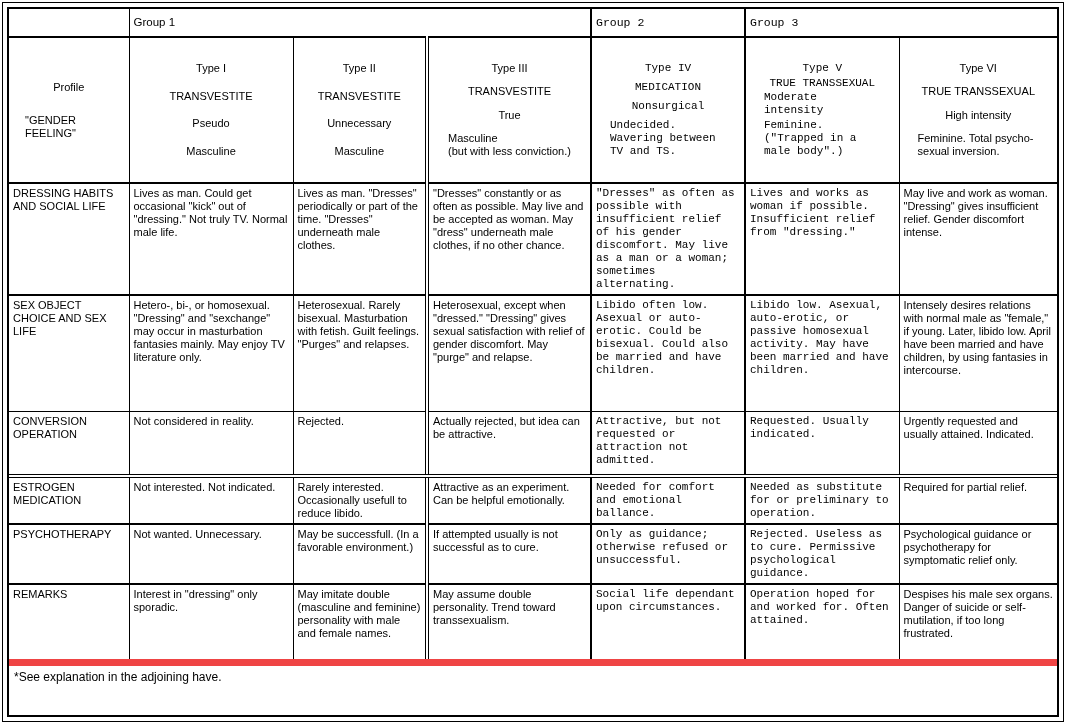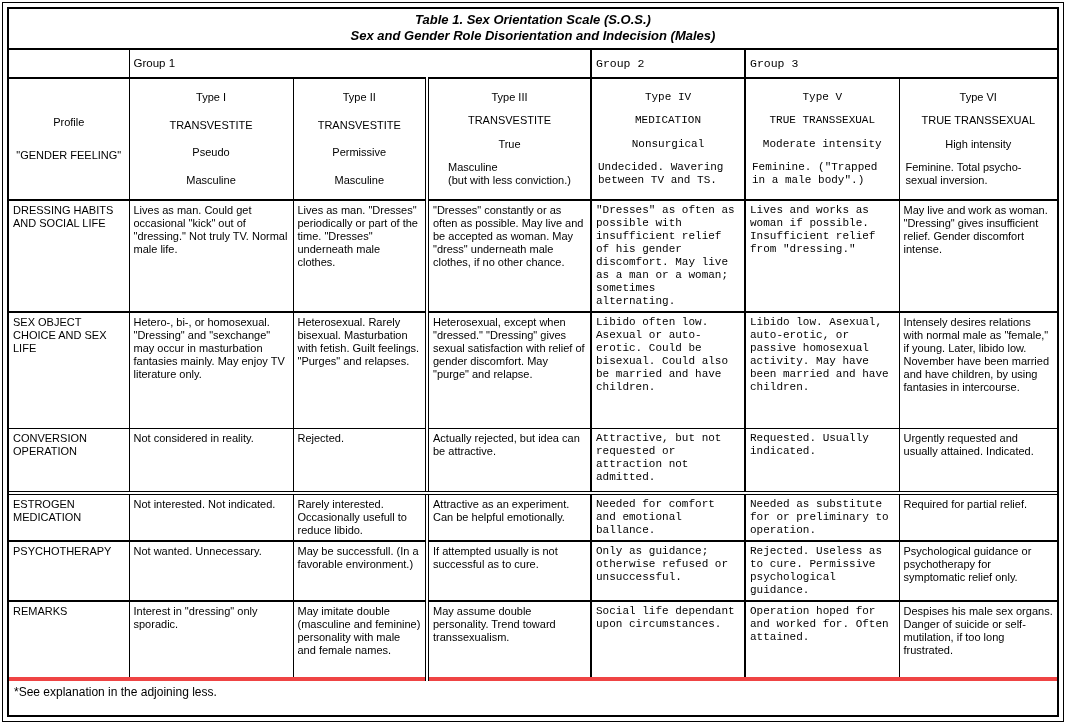--- a/index.html
+++ b/index.html
@@ -15,40 +15,36 @@
   tr td{border-top:none;}
   tr{border:0;}
   .row-sep td{border-bottom:2px solid #000;}
   .group-row td{height:28px;border-bottom:2px solid #000;vertical-align:middle;font-size:11.5px;}
   .dbl{border-left:4px double #000 !important;}
   .gb{border-left:2px solid #000 !important;font-family:Liberation Mono, monospace;}
   .kinsey-row td{border-top:4px double #000;border-bottom:4px double #000;height:22px;vertical-align:middle;padding:2px 4px;}
   .conv-row td{border-bottom:4px double #000;height:65px;}
   .est-row td{height:38px;border-bottom:2px solid #000;}
   .psy-row td{height:46px;border-bottom:2px solid #000;}
-  .rem-row td{height:78px;border-bottom:4px solid #ef4444;}
+  .rem-row td{height:78px;border-bottom:7px solid #ef4444;}
   .dress-row td{height:90px;border-bottom:2px solid #000;}
   .sex-row td{height:116px;}
   .label-col{font-size:11px;}
-  .pad0{padding:4px;}
+  .pad0{padding:16px;}
   .profile-cell{height:112px;display:flex;flex-direction:column;justify-content:space-between;align-items:center;padding:8px 2px;box-sizing:border-box;}
   .profile-label-cell{height:112px;display:flex;flex-direction:column;justify-content:center;align-items:center;gap:20px;box-sizing:border-box;}
   .pre{white-space:pre-line;}
   .footnotes{flex:1;text-align:left;font-size:12px;line-height:15px;padding:4px 5px;}
 </style>
 </head>
 <body>
 
 <div class="outer">
   <div class="inner">
 
-    <div class="title-block">
-      <div class="title-line">Table 1. Sex Orientation Scale (S.O.S.)</div>
-      <div class="title-line">Sex and Gender Role Disorientation and Indecision (Males)</div>
-    </div>
 
     <table>
       <colgroup>
         <col style="width:120px">
           <col style="width:164px">
           <col style="width:134px">
           <col style="width:164px">
         <col style="width:154px">
           <col style="width:154px">
           <col style="width:158px">
@@ -74,21 +70,21 @@
             <div>Type I</div>
             <div>TRANSVESTITE</div>
             <div>Pseudo</div>
             <div class="pre">Masculine</div>
           </div>
         </td>
         <td class="pad0">
           <div class="profile-cell">
             <div>Type II</div>
             <div>TRANSVESTITE</div>
-            <div>Permissive</div>
+            <div>Unnecessary</div>
             <div class="pre">Masculine</div>
           </div>
         </td>
         <td class="pad0 dbl">
           <div class="profile-cell">
             <div>Type III</div>
             <div>TRANSVESTITE</div>
             <div>True</div>
             <div class="pre">Masculine
 (but with less conviction.)</div>
@@ -130,21 +126,21 @@
         <td>May live and work as woman. "Dressing" gives insufficient relief. Gender discomfort intense.</td>
       </tr>
 
       <tr class="sex-row">
         <td class="label-col">SEX OBJECT CHOICE AND SEX LIFE</td>
         <td>Hetero-, bi-, or homosexual. "Dressing" and "sexchange" may occur in masturbation fantasies mainly. May enjoy TV literature only.</td>
         <td>Heterosexual. Rarely bisexual. Masturbation with fetish. Guilt feelings. "Purges" and relapses.</td>
         <td class="dbl">Heterosexual, except when "dressed." "Dressing" gives sexual satisfaction with relief of gender discomfort. May "purge" and relapse.</td>
         <td class="gb">Libido often low. Asexual or auto-erotic. Could be bisexual. Could also be married and have children.</td>
         <td class="gb">Libido low. Asexual, auto-erotic, or passive homosexual activity. May have been married and have children.</td>
-        <td>Intensely desires relations with normal male as "female," if young. Later, libido low. November have been married and have children, by using fantasies in intercourse.</td>
+        <td>Intensely desires relations with normal male as "female," if young. Later, libido low. April have been married and have children, by using fantasies in intercourse.</td>
       </tr>
 
 
       <tr class="conv-row">
         <td class="label-col">CONVERSION OPERATION</td>
         <td>Not considered in reality.</td>
         <td>Rejected.</td>
         <td class="dbl">Actually rejected, but idea can be attractive.</td>
         <td class="gb">Attractive, but not requested or attraction not admitted.</td>
         <td class="gb">Requested. Usually indicated.</td>
@@ -177,17 +173,17 @@
         <td>May imitate double (masculine and feminine) personality with male and female names.</td>
         <td class="dbl">May assume double personality. Trend toward transsexualism.</td>
         <td class="gb">Social life dependant upon circumstances.</td>
         <td class="gb">Operation hoped for and worked for. Often attained.</td>
         <td>Despises his male sex organs. Danger of suicide or self-mutilation, if too long frustrated.</td>
       </tr>
     </tbody>
       </table>
 
     <div class="footnotes">
-      <div>*See explanation in the adjoining less.</div>
+      <div>*See explanation in the adjoining have.</div>
     </div>
 
   </div>
 </div>
 
 </body></html>

